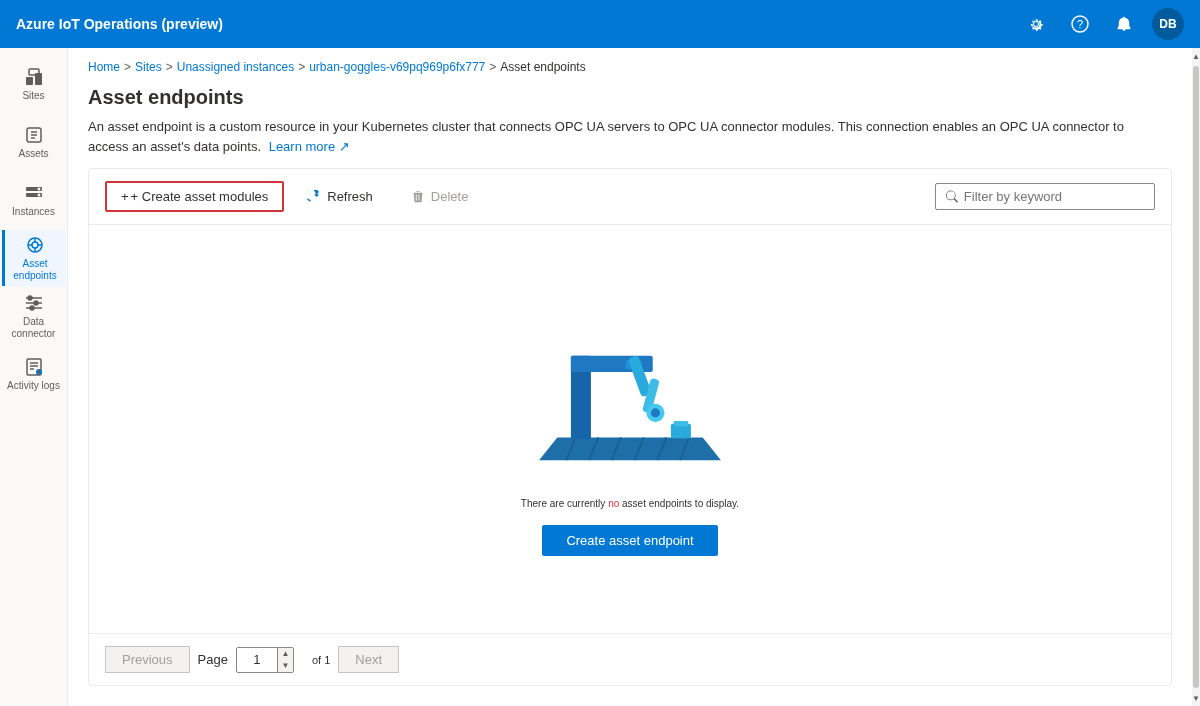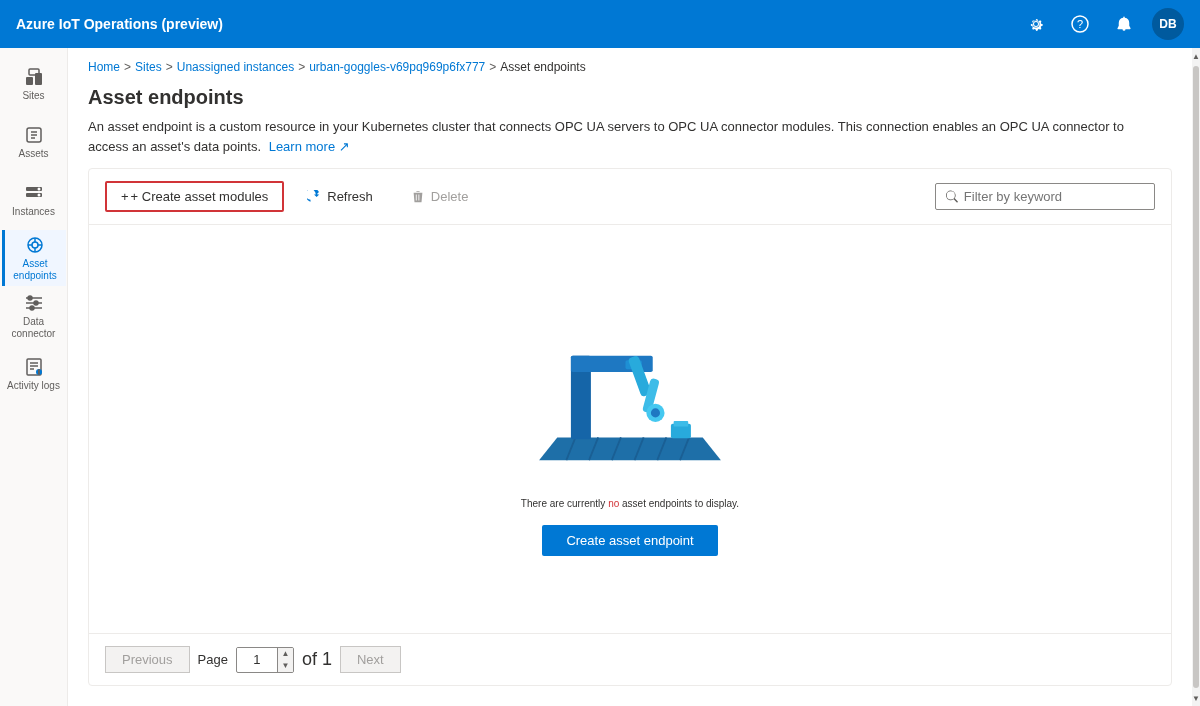--- a/index.html
+++ b/index.html
@@ -128,21 +128,21 @@
     .page-input {
       width: 40px; text-align: center; border: none; outline: none; padding: 4px 6px;
       font-size: 13px; color: #323130;
     }
     .page-spinners { display: flex; flex-direction: column; }
     .page-spinner-btn {
       width: 16px; height: 12px; border: none; background: #f3f2f1; cursor: pointer;
       display: flex; align-items: center; justify-content: center; font-size: 8px; color: #605e5c;
       border-left: 1px solid #8a8886;
     }
-    .of-text { font-size: 18px; color: #323130; }
+    .of-text { font-size: 11px; color: #323130; margin-left: 10px; }
   </style>
 </head>
 <body>
 
 <div class="topbar">
   <span class="topbar-title">Azure IoT Operations (preview)</span>
   <div class="topbar-icons">
     <button class="topbar-icon-btn">
       <svg width="18" height="18" viewBox="0 0 18 18" fill="white">
         <path d="M9 6a3 3 0 100 6A3 3 0 009 6zm0 5a2 2 0 110-4 2 2 0 010 4z"></path>

